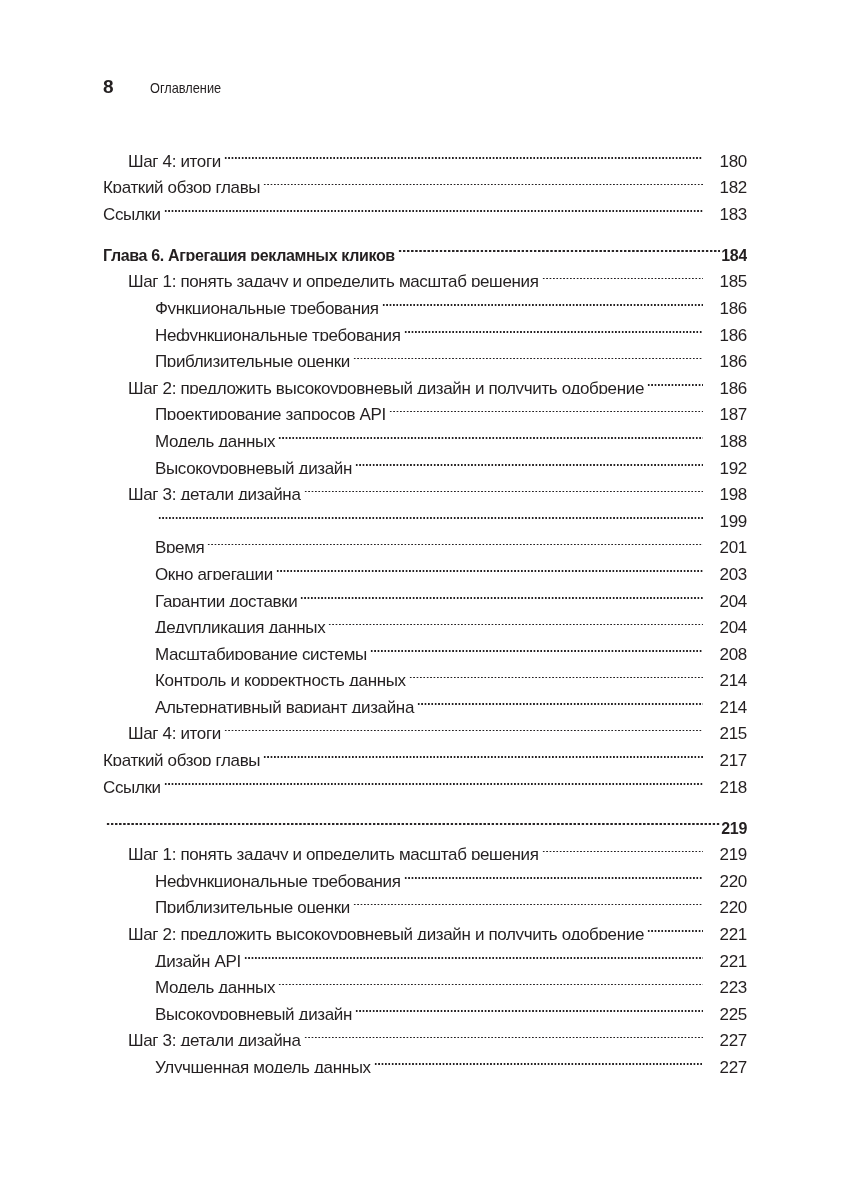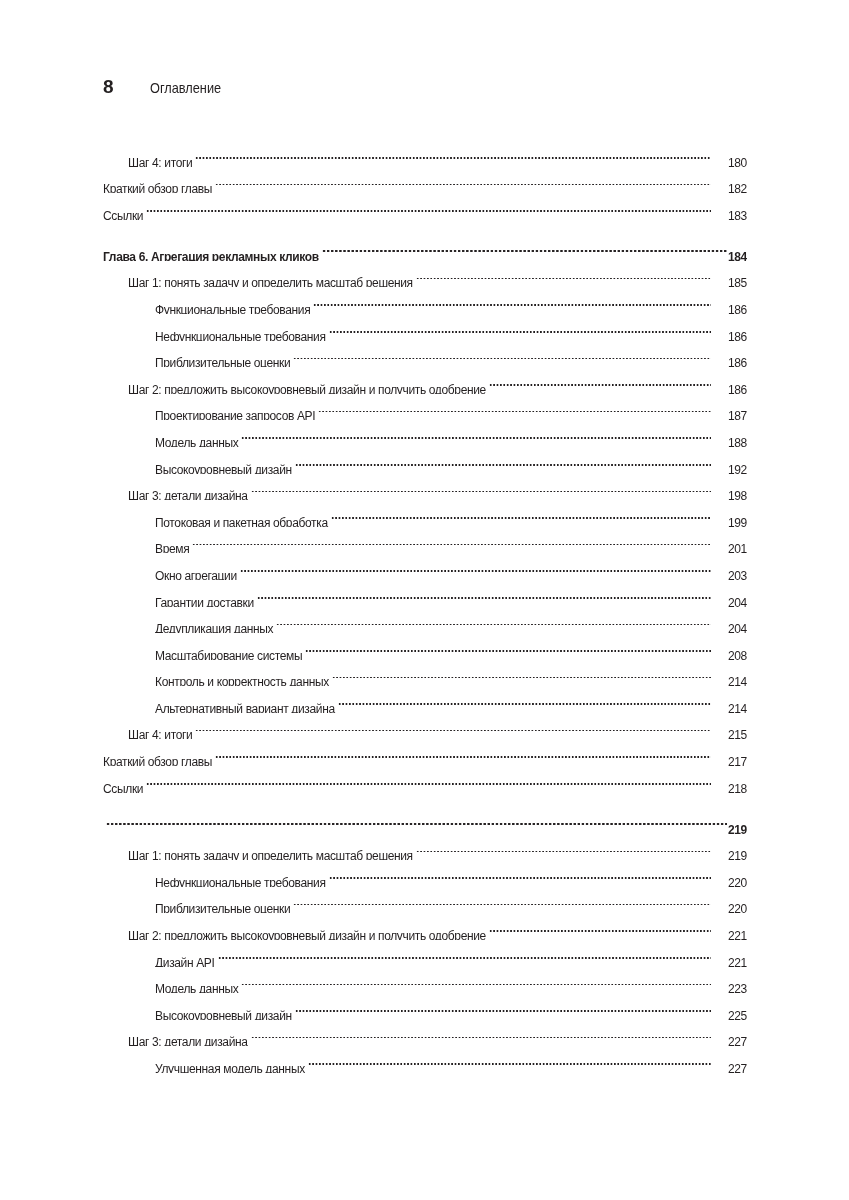--- a/index.html
+++ b/index.html
@@ -37,21 +37,21 @@
     .toc {
       position: absolute;
       left: 103px;
       top: 140px;
       width: 644px;
     }
     .toc-entry {
       display: flex;
       align-items: baseline;
       height: 26.6px;
-      font-size: 12px;
+      font-size: 17px;
       line-height: 26.6px;
       white-space: nowrap;
       overflow: hidden;
     }
     .toc-entry .title {
       flex: 0 0 auto;
       display: inline-block;
       letter-spacing: -0.35px;
       font-stretch: condensed;
     }
@@ -77,21 +77,21 @@
       flex: 0 0 auto;
       text-align: right;
       letter-spacing: -0.3px;
       margin-left: 16px;
     }
     .lvl-0 { padding-left: 0; }
     .lvl-1 { padding-left: 25px; }
     .lvl-2 { padding-left: 52px; }
     .toc-entry.chapter {
       font-weight: bold;
-      font-size: 12px;
+      font-size: 16px;
       height: 28px;
       line-height: 28px;
     }
     .toc-entry.chapter .leader::after {
       bottom: 9px;
       background-image: radial-gradient(circle, #231f20 0.95px, transparent 1.15px);
       background-size: 4.1px 2px;
       height: 2px;
     }
     .toc-entry.chapter .page {
@@ -173,21 +173,20 @@
     <span class="title">Высокоуровневый дизайн</span>
     <span class="leader"></span>
     <span class="page">192</span>
   </div>
   <div class="toc-entry lvl-1">
     <span class="title">Шаг 3: детали дизайна</span>
     <span class="leader"></span>
     <span class="page">198</span>
   </div>
   <div class="toc-entry lvl-2">
-    <span class="title">Потоковая и пакетная обработка</span>
     <span class="leader"></span>
     <span class="page">199</span>
   </div>
   <div class="toc-entry lvl-2">
     <span class="title">Время</span>
     <span class="leader"></span>
     <span class="page">201</span>
   </div>
   <div class="toc-entry lvl-2">
     <span class="title">Окно агрегации</span>

